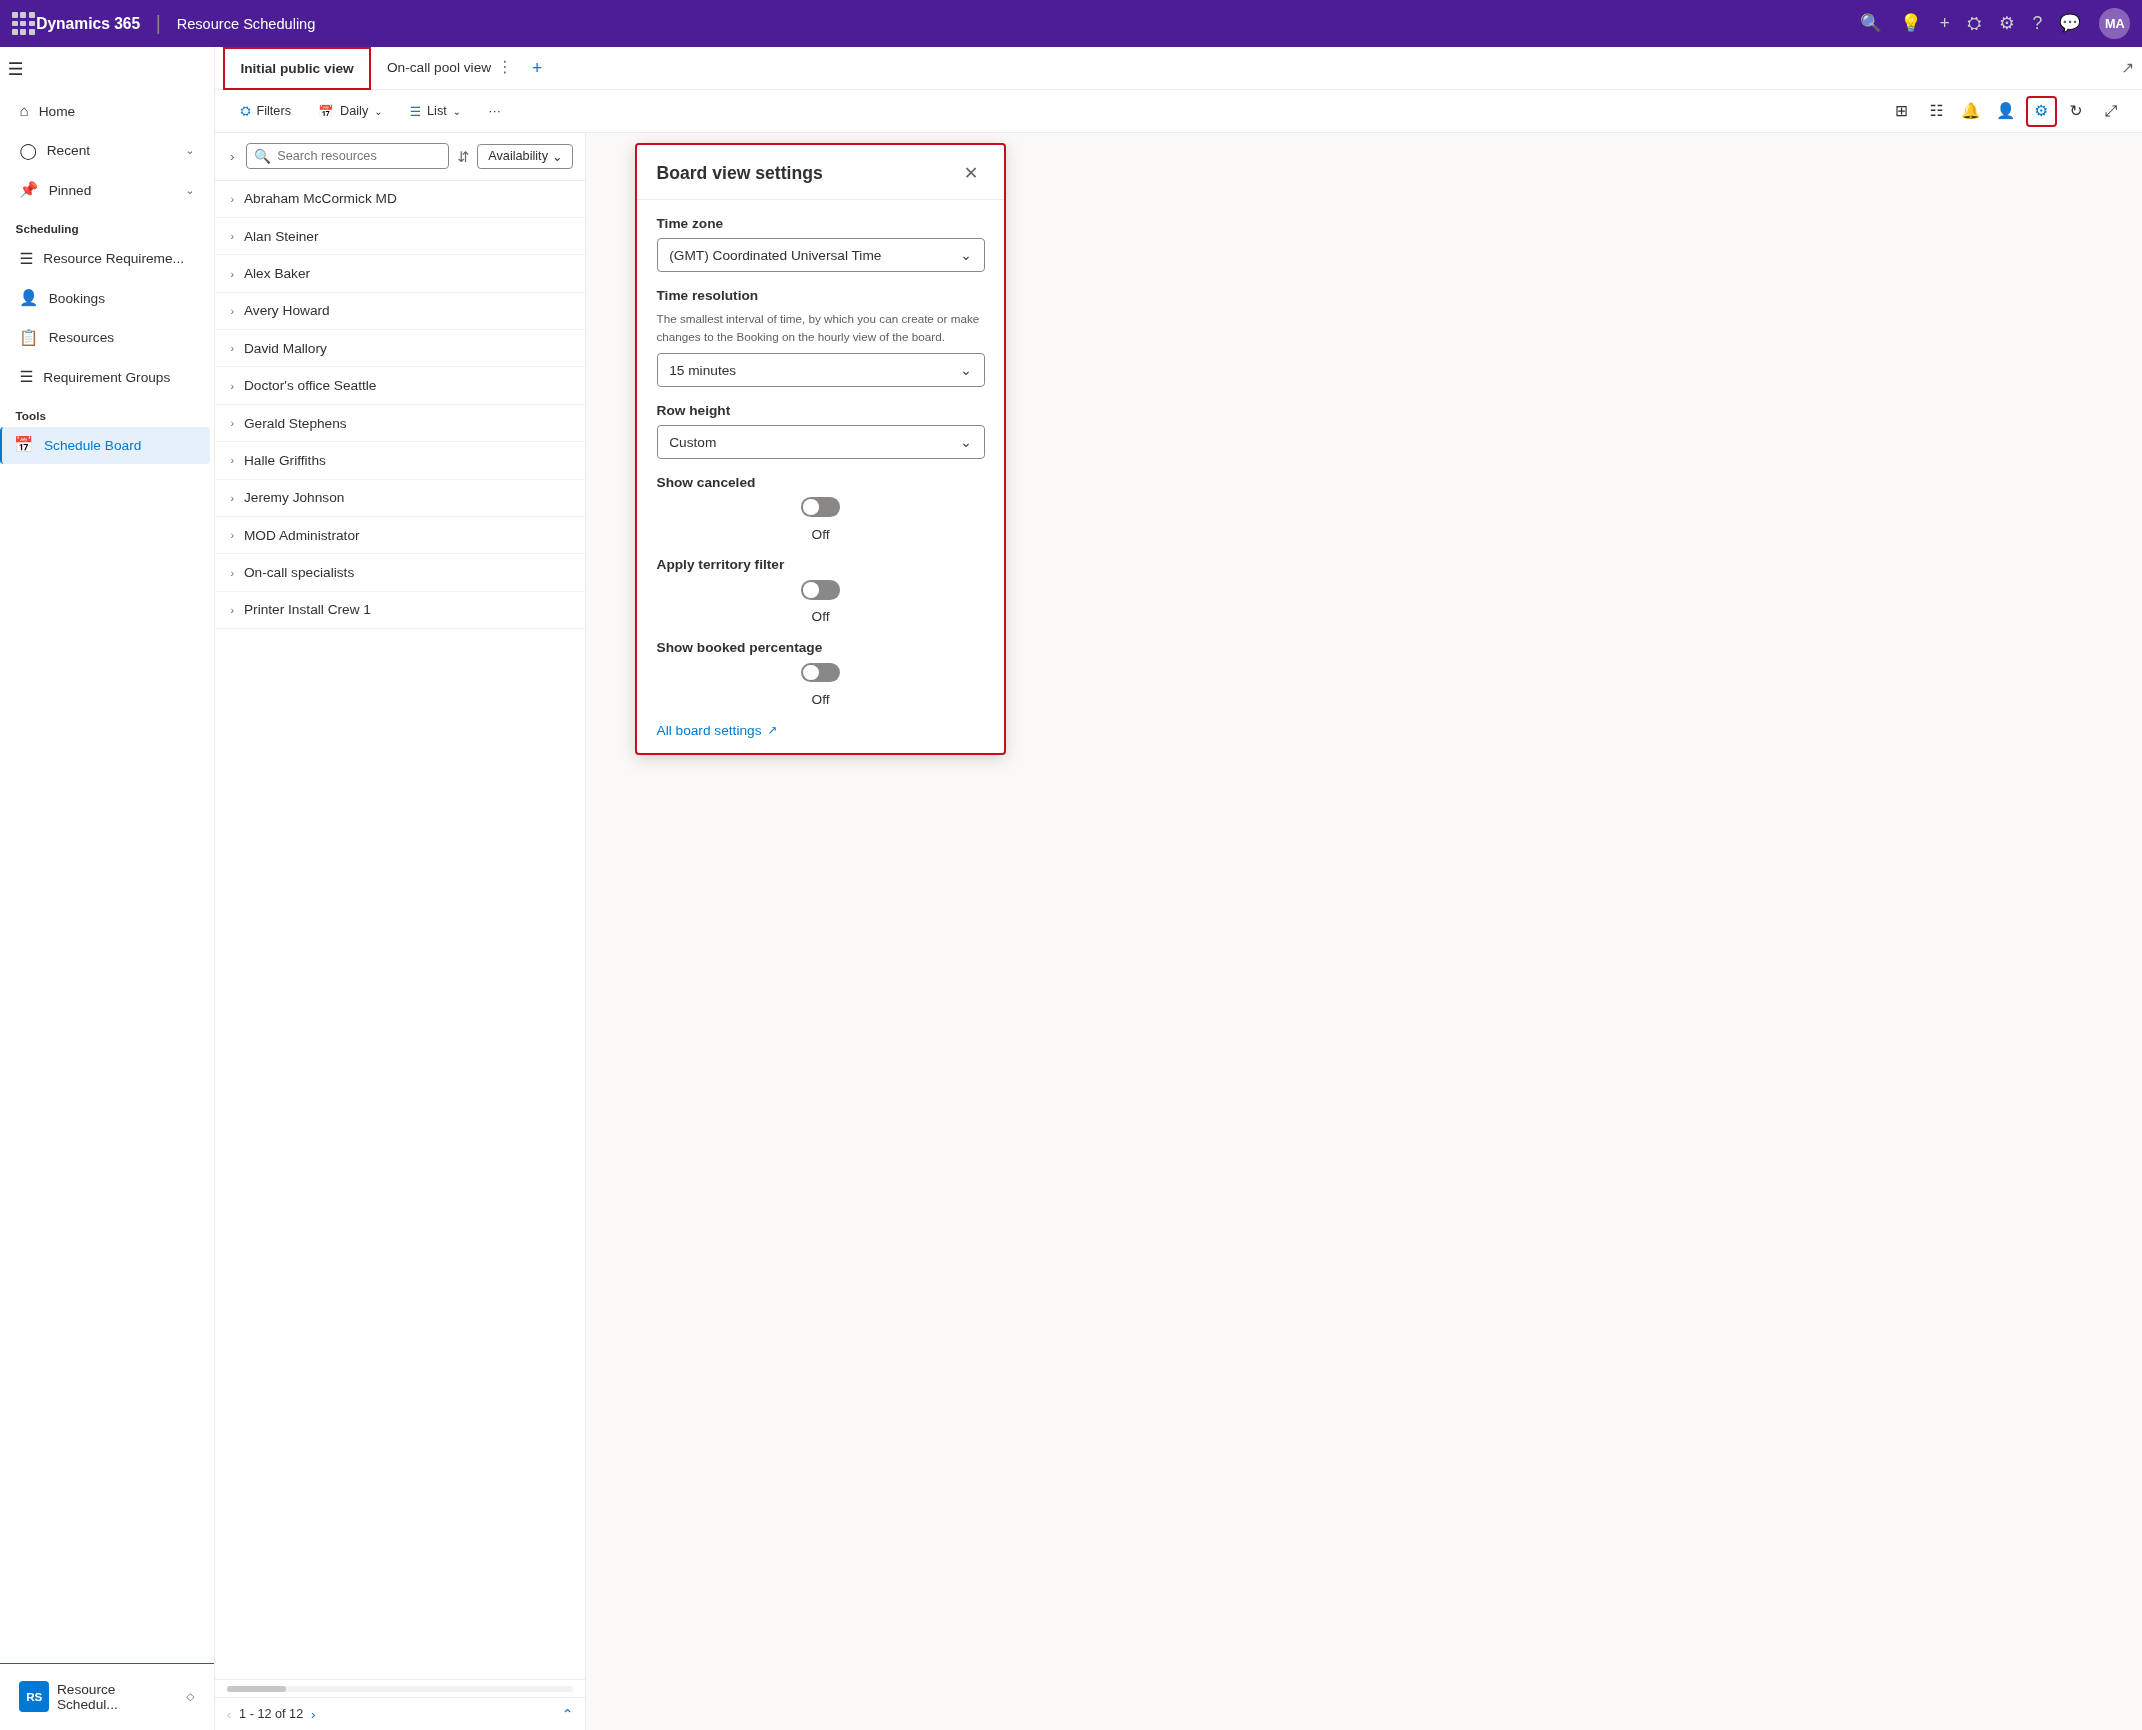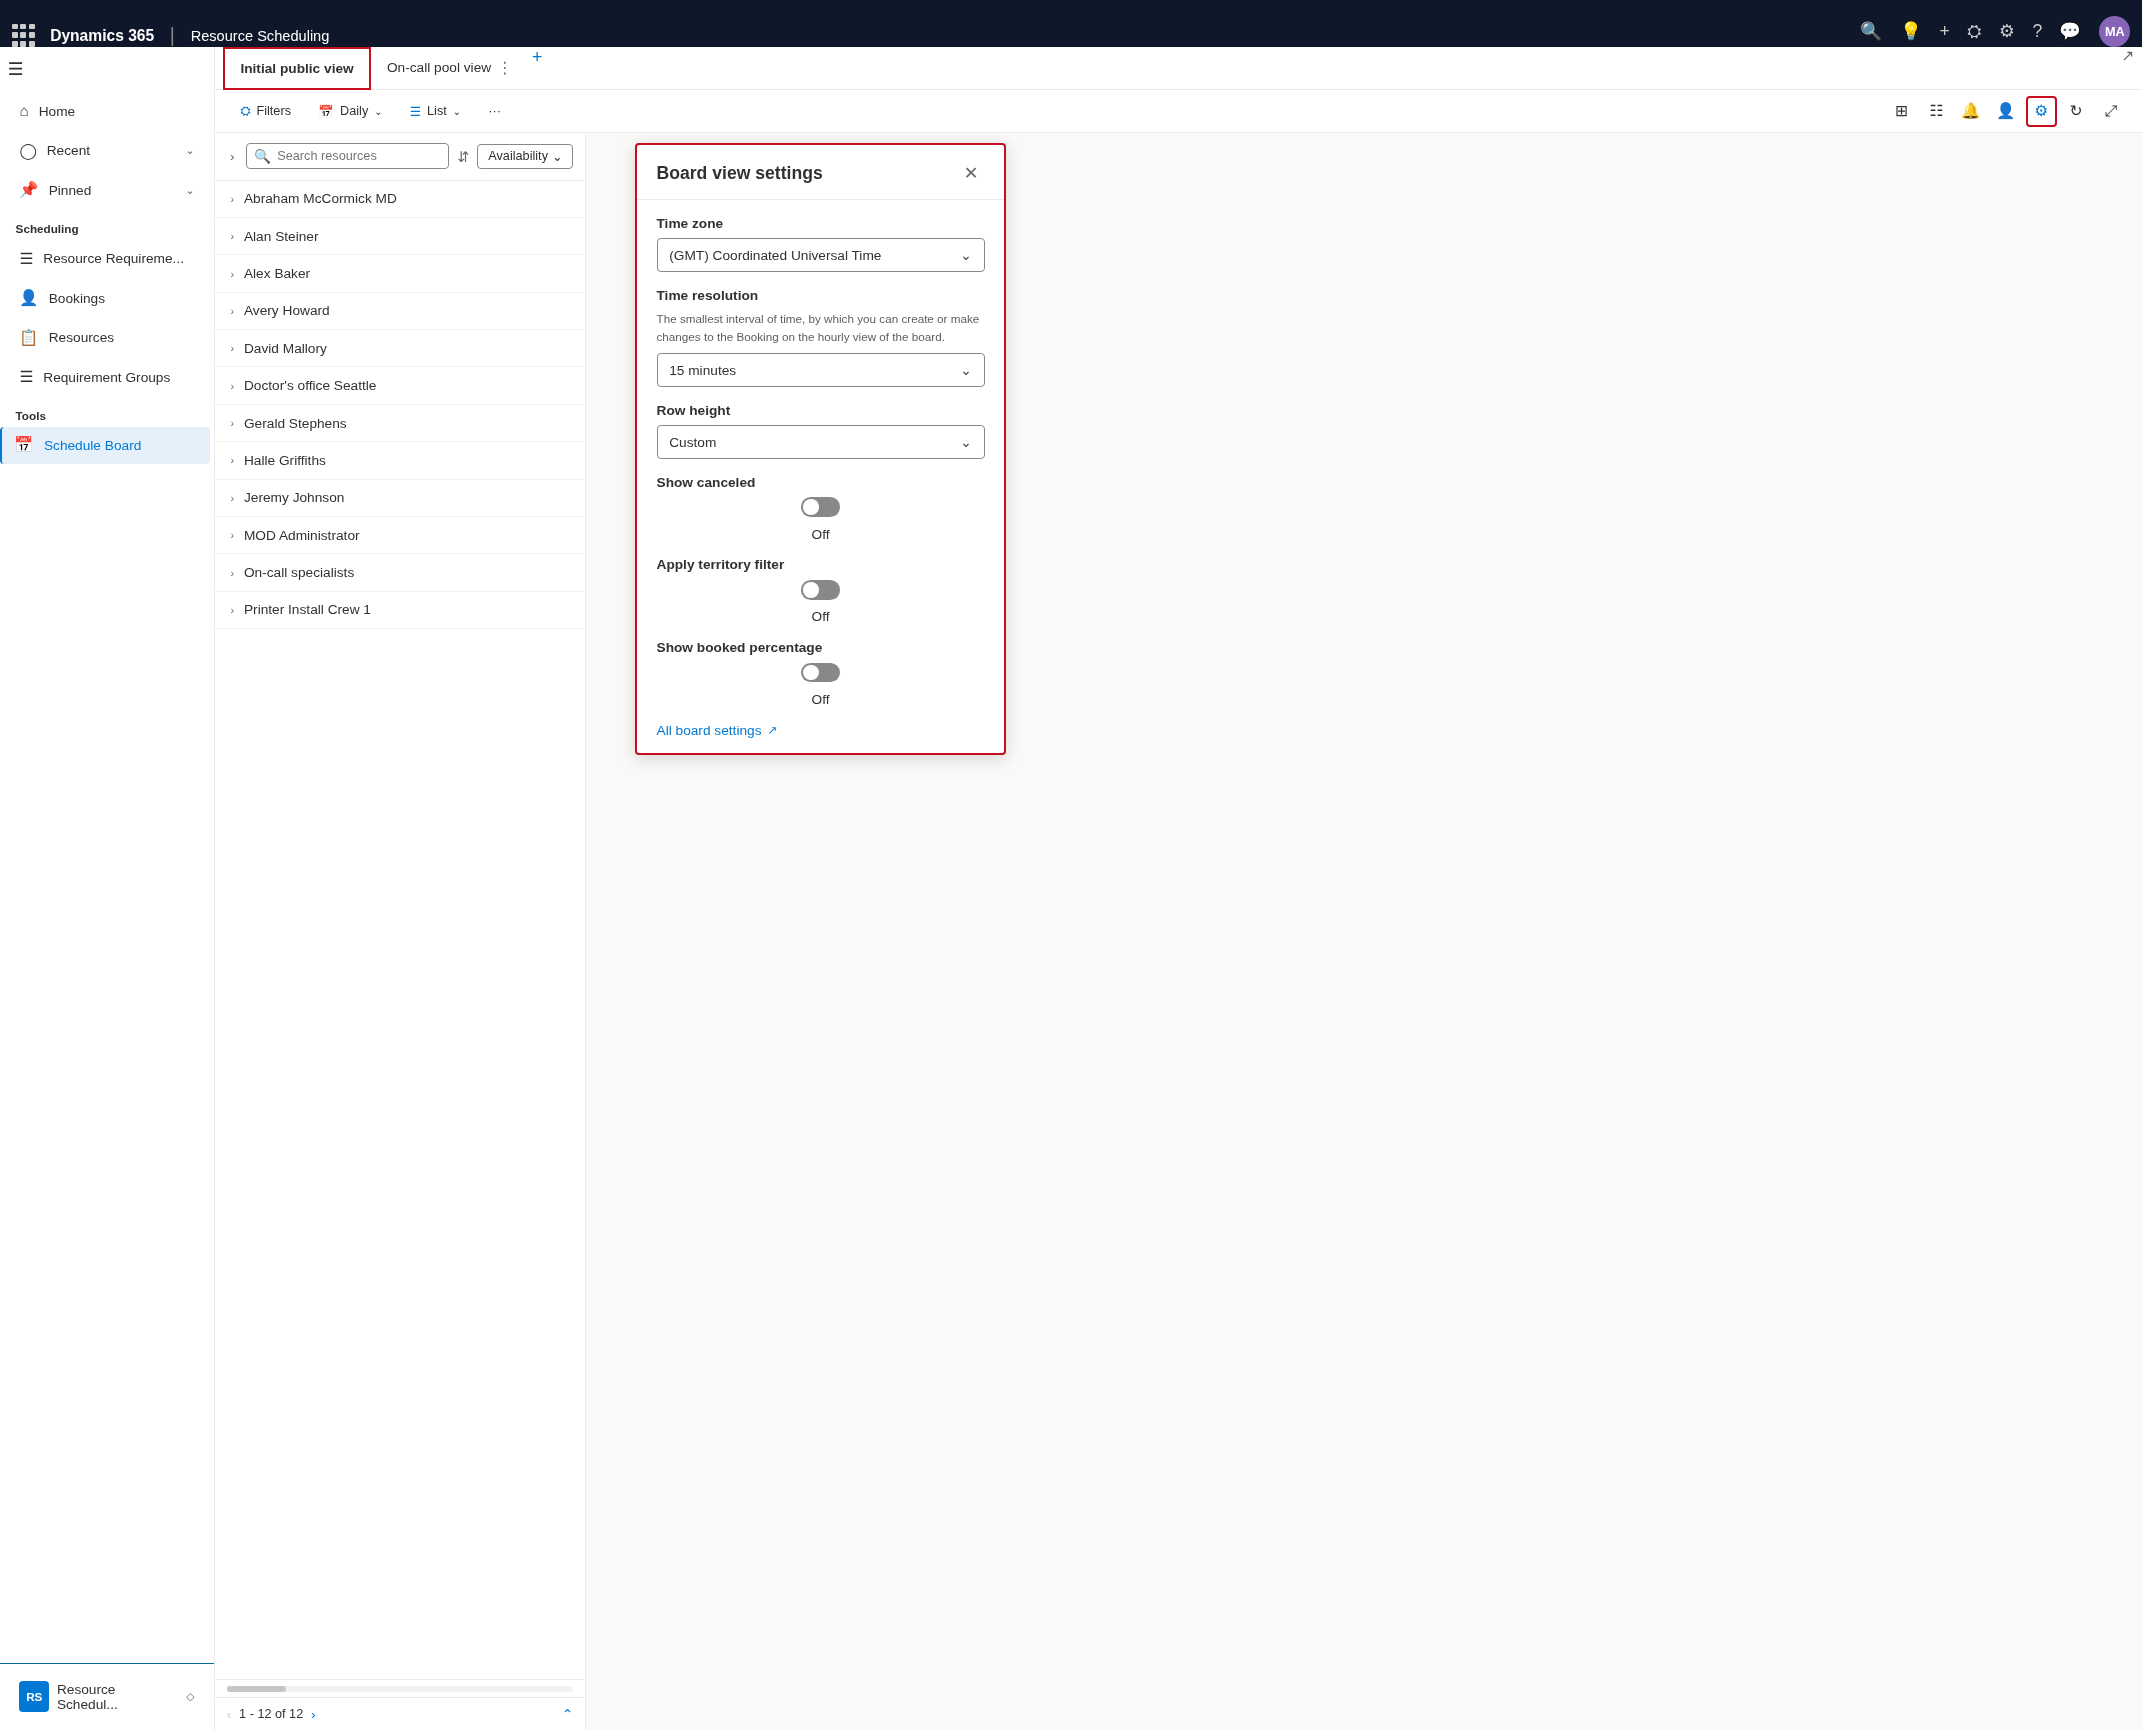--- a/index.html
+++ b/index.html
@@ -1,26 +1,26 @@
 <!DOCTYPE html>
 <html><head>
   <meta charset="utf-8">
   <style>
     * { box-sizing: border-box; margin: 0; padding: 0; }
     body { font-family: 'Segoe UI', sans-serif; font-size: 13.7px; background: #f3f2f1; color: #323130; display: flex; flex-direction: column; height: 100vh; overflow: hidden; }
 
     
     .top-nav {
-      background: #0f172a;
+      background: #4c1d95;
       color: white;
       display: flex;
-      align-items: flex-end;
+      align-items: center;
       height: 47px;
       padding: 0 11.7px;
-      gap: 15px;
+      gap: 1px;
       flex-shrink: 0;
     }
     .top-nav-dots {
       display: grid;
       grid-template-columns: repeat(3,5.9px);
       grid-template-rows: repeat(3,5.9px);
       gap: 2.9px;
       cursor: pointer;
     }
     .top-nav-dots span { background: #ccc; border-radius: 1px; width: 5.9px; height: 5.9px; display: block; }
@@ -109,21 +109,21 @@
       display: flex;
       flex-direction: column;
       overflow: hidden;
     }
 
     
     .tab-bar {
       background: #fff;
       border-bottom: 1px solid #edebe9;
       display: flex;
-      align-items: flex-start;
+      align-items: center;
       padding: 0 7.8px;
       height: 43px;
       flex-shrink: 0;
     }
     .tab {
       padding: 0 15.6px;
       height: 43px;
       display: flex;
       align-items: center;
       cursor: pointer;

